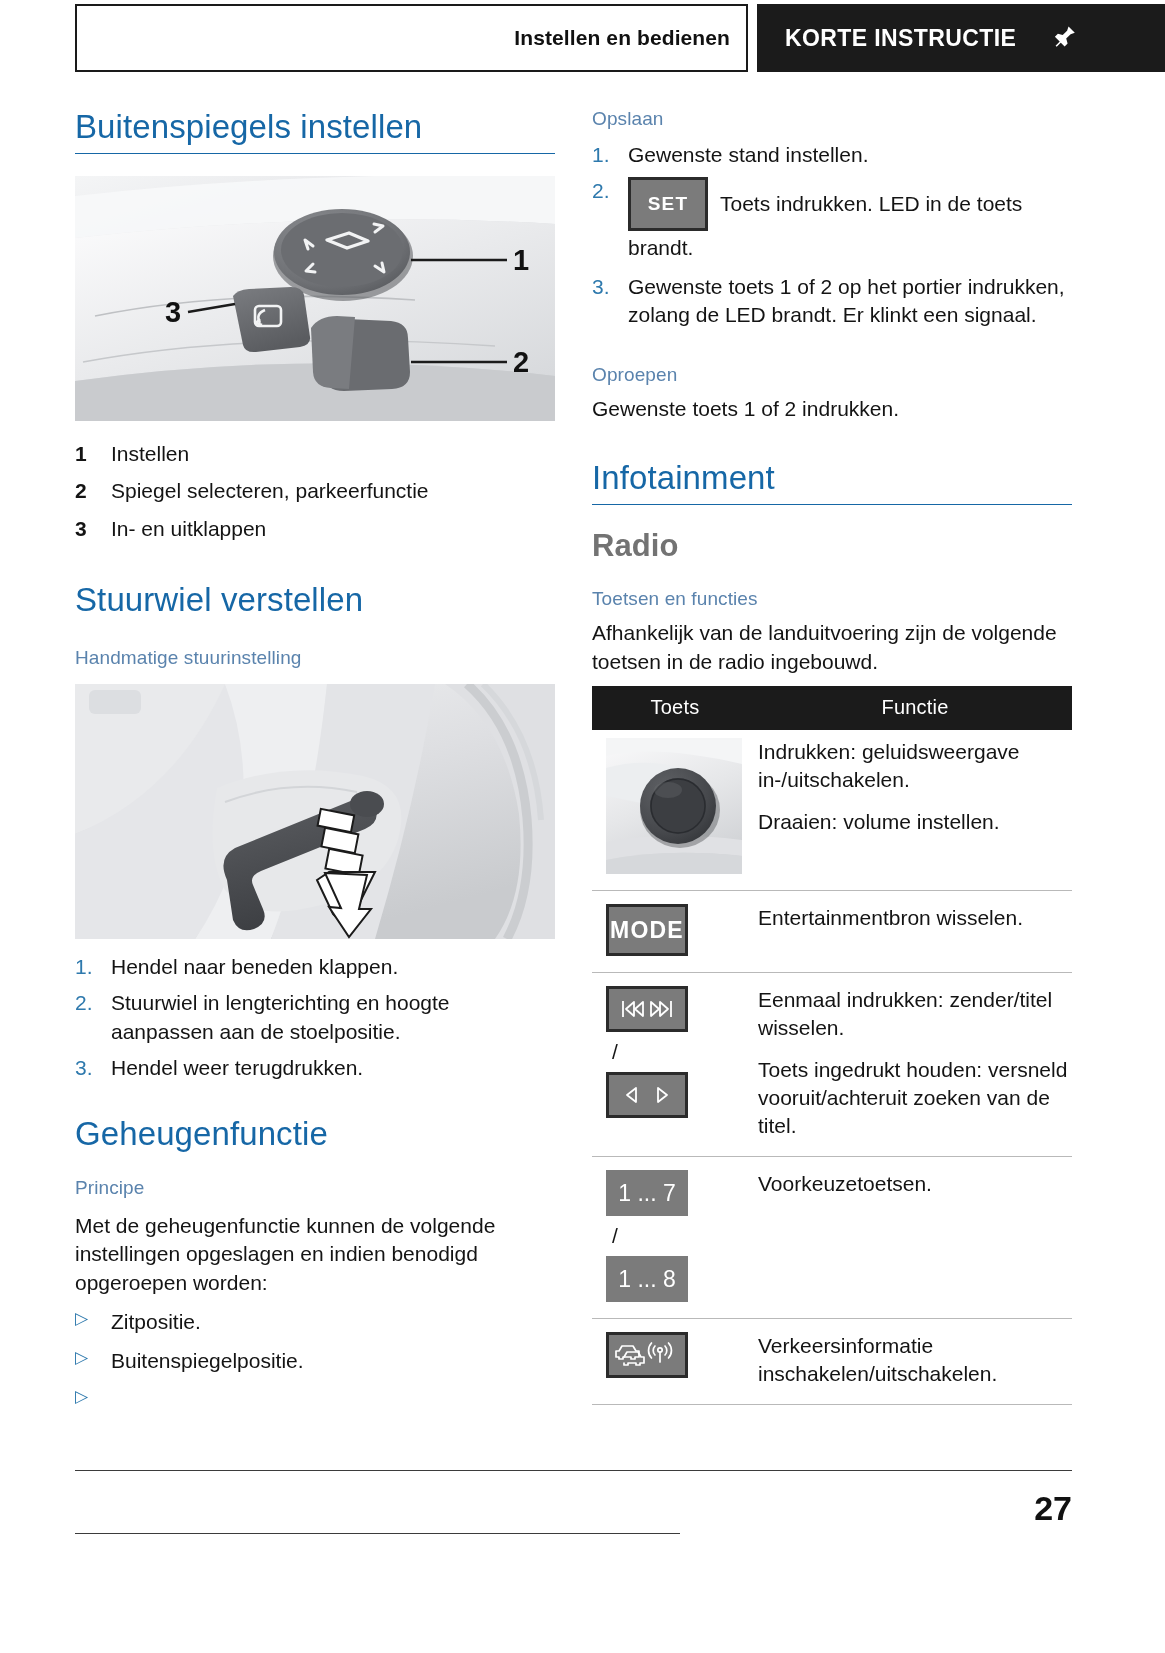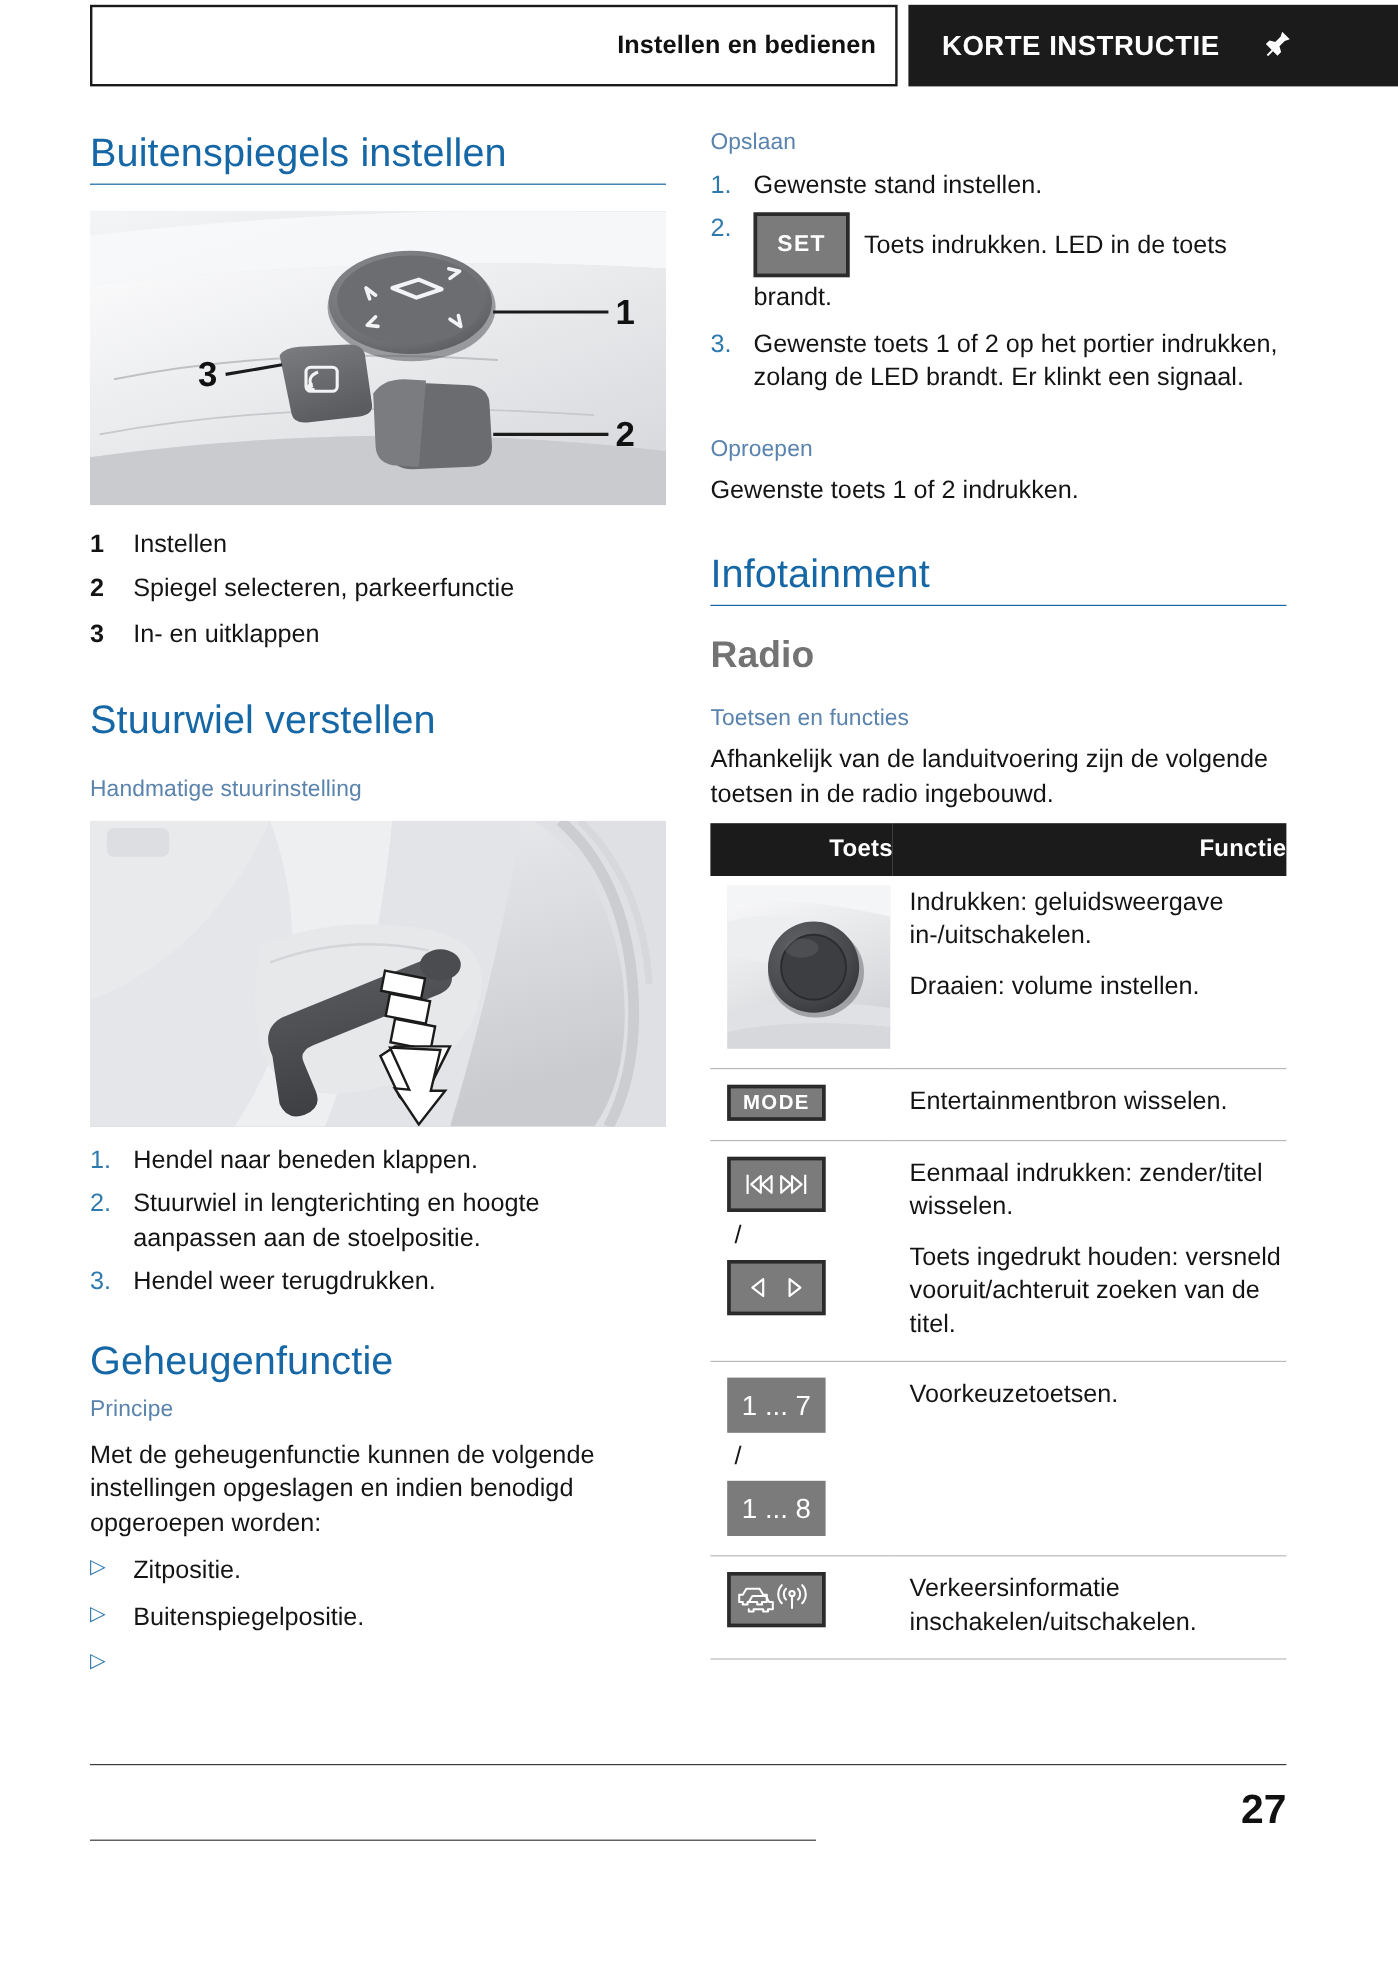--- a/index.html
+++ b/index.html
@@ -78,30 +78,30 @@
   ul.bullets .mark { flex: 0 0 36px; color: #2e79ad; font-size: 17px; }
 
   
   .key {
     display: inline-flex; align-items: center; justify-content: center;
     background: #7b7b7b; color: #fff; font-weight: bold;
     letter-spacing: 1.2px; vertical-align: middle;
   }
   .key-bordered { border: 3px solid #2b2b2b; }
   .key-set { width: 80px; height: 54px; font-size: 19px; margin: 0 12px 3px 0; }
-  .key-mode { width: 82px; height: 30px; font-size: 17px; }
+  .key-mode { width: 82px; height: 52px; font-size: 23px; }
   .key-wide { width: 82px; height: 46px; }
   .key-preset { width: 82px; height: 46px; font-size: 23px; letter-spacing: 0; font-weight: normal; }
   .key-traffic { width: 82px; height: 46px; }
 
   
   table.fn { width: 480px; border-collapse: collapse; margin-top: 10px; }
   table.fn thead th {
-    background: #1b1b1b; color: #fff; font-size: 20px; font-weight: bold;
-    text-align: right; padding: 10px 0 11px 14px; letter-spacing: .2px; margin-top: 18px;
+    background: #1b1b1b; color: #fff; font-size: 20px; font-weight: normal;
+    text-align: center; padding: 10px 0 11px 14px; letter-spacing: .2px; margin-top: 18px;
   }
   table.fn thead th.c1 { width: 152px; }
   table.fn tbody td {
     vertical-align: top; padding: 13px 0 16px 14px;
     border-bottom: 1px solid #b9b9b9;
     font-size: 21px; line-height: 1.34; color: #141414;
   }
   table.fn tbody td.c1 { width: 152px; }
   table.fn tbody tr:first-child td { padding-top: 8px; }
   td.c2 p + p { margin-top: 13px; }
@@ -276,21 +276,21 @@
         <span class="num">2.</span>
         <span class="txt">Stuurwiel in lengterichting en hoogte aanpassen aan de stoelpositie.</span>
       </li>
       <li>
         <span class="num">3.</span>
         <span class="txt">Hendel weer terugdrukken.</span>
       </li>
     </ol>
 
     <div style="height:24px"></div>
-    <h1 class="t1" style="border-bottom:none; padding-bottom:0; margin-bottom:11px;">Geheugenfunctie</h1>
+    <h1 class="t1" style="border-bottom:none; padding-bottom:0; margin-bottom:24px;">Geheugenfunctie</h1>
 
     <h3 class="t3" style="margin-bottom:12px;">Principe</h3>
 
     <p class="body">Met de geheugenfunctie kunnen de volgende instellingen opgeslagen en indien benodigd opgeroepen worden:</p>
 
     <ul class="bullets">
       <li>
         <span class="mark">▷</span>
         <span>Zitpositie.</span>
       </li>

